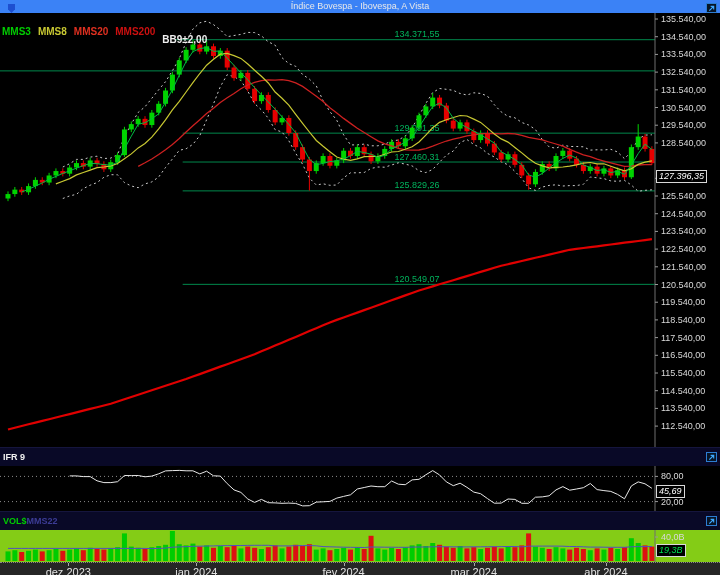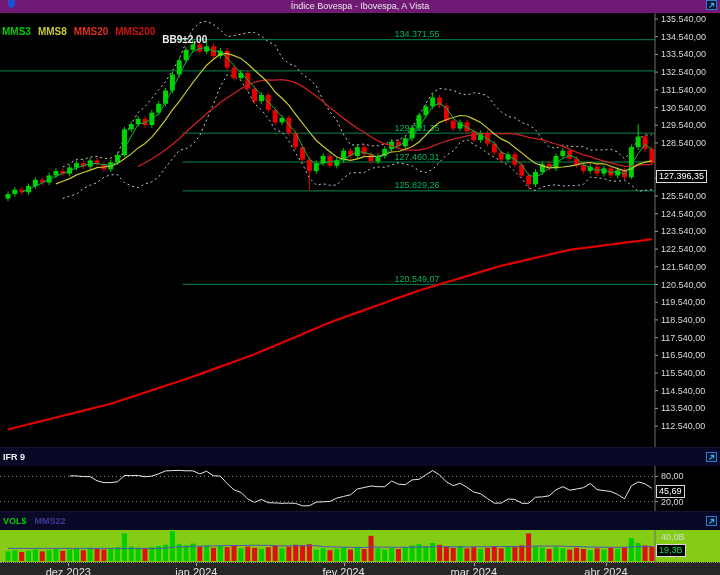--- a/index.html
+++ b/index.html
@@ -1,39 +1,39 @@
 <!DOCTYPE html>
 <html><head>
 <meta charset="utf-8">
 <style>
   html,body{margin:0;padding:0;background:#000;}
   *{box-sizing:border-box;}
   #app{position:relative;width:720px;height:575px;background:#000;overflow:hidden;
        font-family:"Liberation Sans",sans-serif;}
   
-  #titlebar{position:relative;height:13px;background:#701a75;display:flex;align-items:flex-start;}
+  #titlebar{position:relative;height:13px;background:#3b82f6;display:flex;align-items:flex-end;}
   #titlebar .title{position:absolute;left:0;right:0;text-align:center;color:#e9e9e9;font-size:9px;line-height:13px;}
   .app-glyph{width:7px;height:9px;margin-left:8px;background:#1d4fd0;
              clip-path:polygon(0 0,100% 0,100% 58%,50% 100%,0 58%);}
   .popout{width:11px;height:10px;border:1px solid #2d7dd2;background:#071527;
           display:flex;align-items:center;justify-content:center;margin-left:auto;margin-right:3px;}
   .popout svg{display:block;}
   
   #legend{position:absolute;left:2px;top:13px;height:11px;display:flex;gap:7px;z-index:5;
           font-size:10px;font-weight:bold;line-height:11px;}
   
   #main-chart{position:relative;width:720px;height:434px;background:#000;}
   #main-svg,#ifr-svg,#vol-svg{position:absolute;left:0;top:0;display:block;}
   .pane-header{height:19px;background:#090927;display:flex;align-items:center;
                padding-left:3px;font-size:9px;font-weight:bold;line-height:11px;
                border-top:1px solid #15153d;}
   #ifr-pane{position:relative;width:626px;height:45px;background:#000;}
   #vol-pane{position:relative;width:720px;height:32px;background:#84cc16;}
   .badge{position:absolute;left:656px;background:#000;border:1px solid #d9d9d9;color:#fff;
-         font-size:9px;line-height:11px;padding:0 2px;white-space:nowrap;z-index:6;}
+         font-size:9px;line-height:11px;padding:0 2px;white-space:nowrap;z-index:6;font-style:italic;}
   #vol-badge{color:#00e050;}
   
   #xaxis{position:relative;width:720px;height:15px;background:#262626;border-top:1px dotted #8a8a8a;}
   .x-label{position:absolute;top:3px;width:60px;margin-left:-30px;text-align:center;
            color:#e2e2e2;font-size:11px;}
   .x-tick{position:absolute;top:0;width:1px;height:3px;background:#aaa;}
   
   #statusbar{height:14px;background:#fff;color:#111;font-size:11px;line-height:14px;
              display:flex;justify-content:space-between;padding:0 4px;}
 </style>
@@ -336,21 +336,21 @@
         <line x1="655" y1="10.4" x2="658" y2="10.4" stroke="#999"></line>
         <text x="661" y="13.4" fill="#d9d9d9" font-size="9">80,00</text>
         <line x1="655" y1="35.6" x2="658" y2="35.6" stroke="#999"></line>
         <text x="661" y="38.6" fill="#d9d9d9" font-size="9">20,00</text>
       </svg>
     <div id="ifr-badge" class="badge" style="top: 18.8102px;">45,69</div>
   </div>
 
   <div class="pane-header">
     <span style="color:#00cc00">VOL$</span>
-    <span style="color:#3c3c96;margin-left:8px">MMS22</span>
+    <span style="color:#3c3c96;">MMS22</span>
     <span class="popout">
       <svg width="7" height="7" viewBox="0 0 8 8">
           <path d="M1.5 6.5 L6 2 M3 1.5 h3.5 v3.5" stroke="#3fa9ff" stroke-width="1.3" fill="none"></path>
         </svg>
     </span>
   </div>
   <div id="vol-pane">
     <svg id="vol-svg" width="720" height="32">
         <rect x="5.5" y="21.4" width="5" height="9.600000000000001" fill="#00cc00"></rect>
         <rect x="12.35" y="20.200000000000003" width="5" height="10.799999999999997" fill="#00cc00"></rect>

